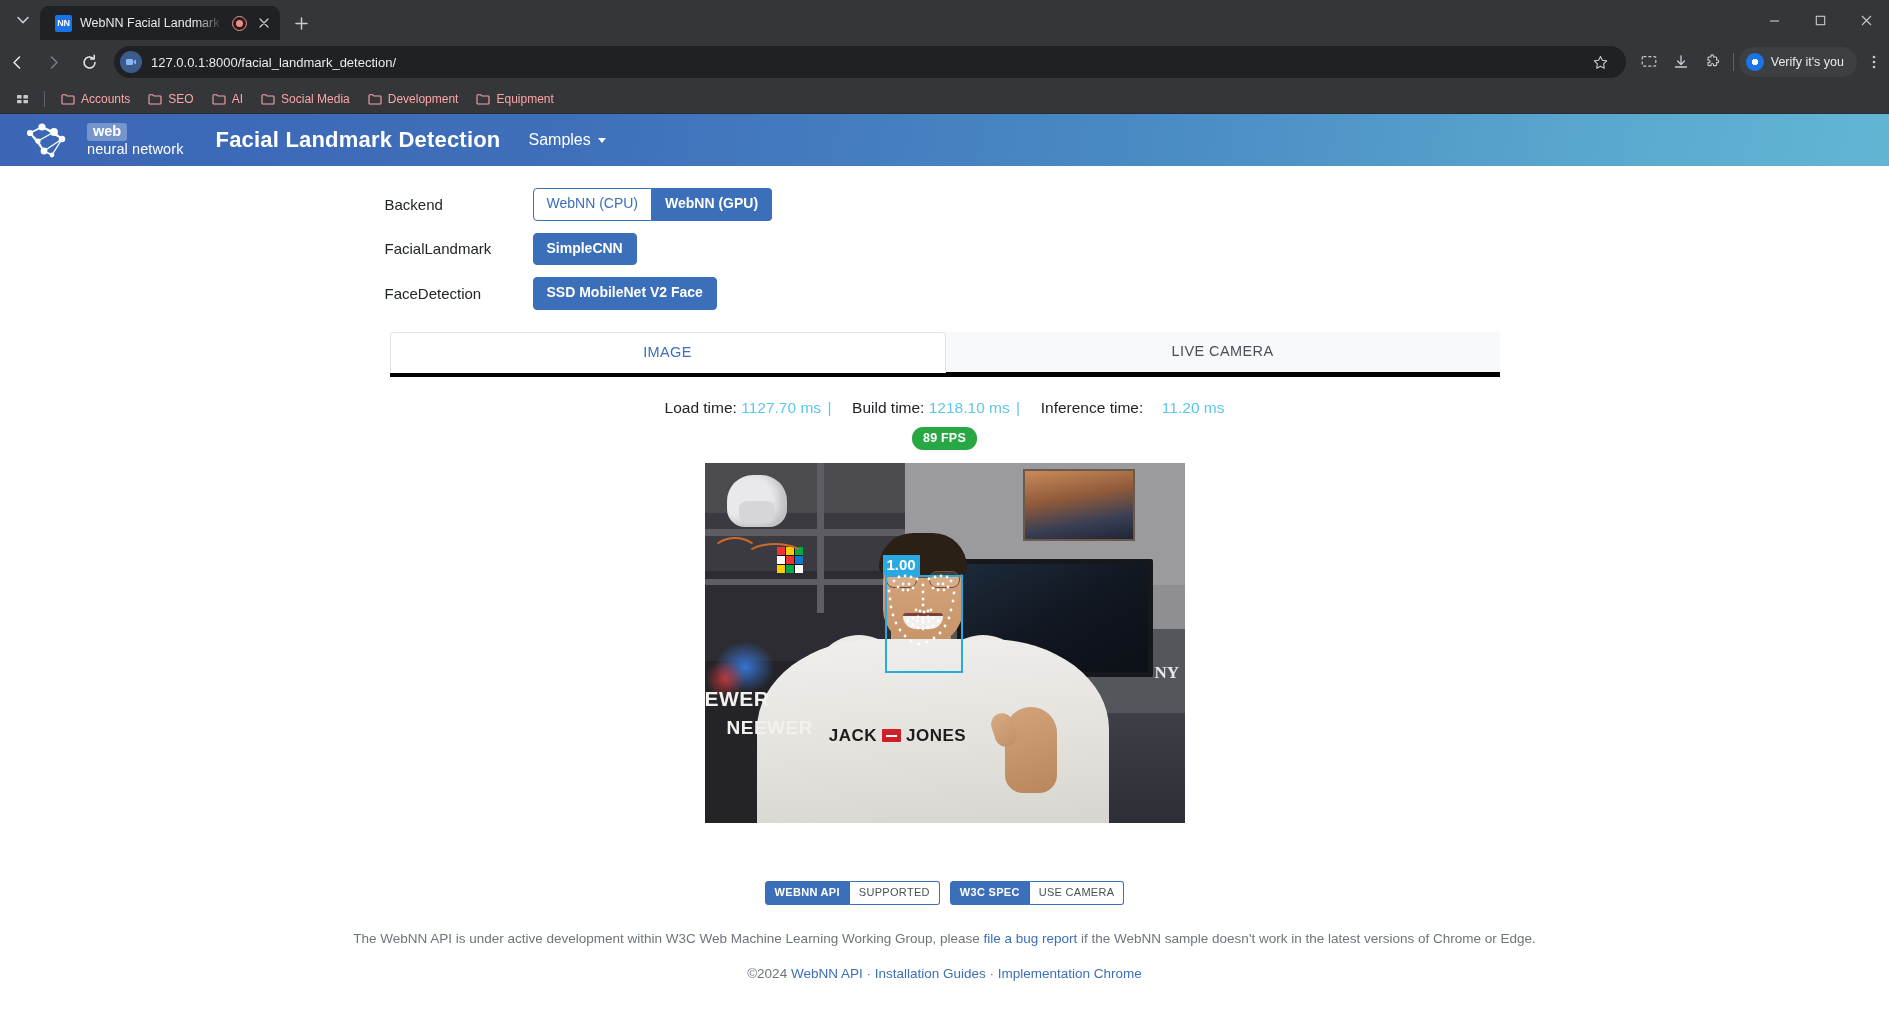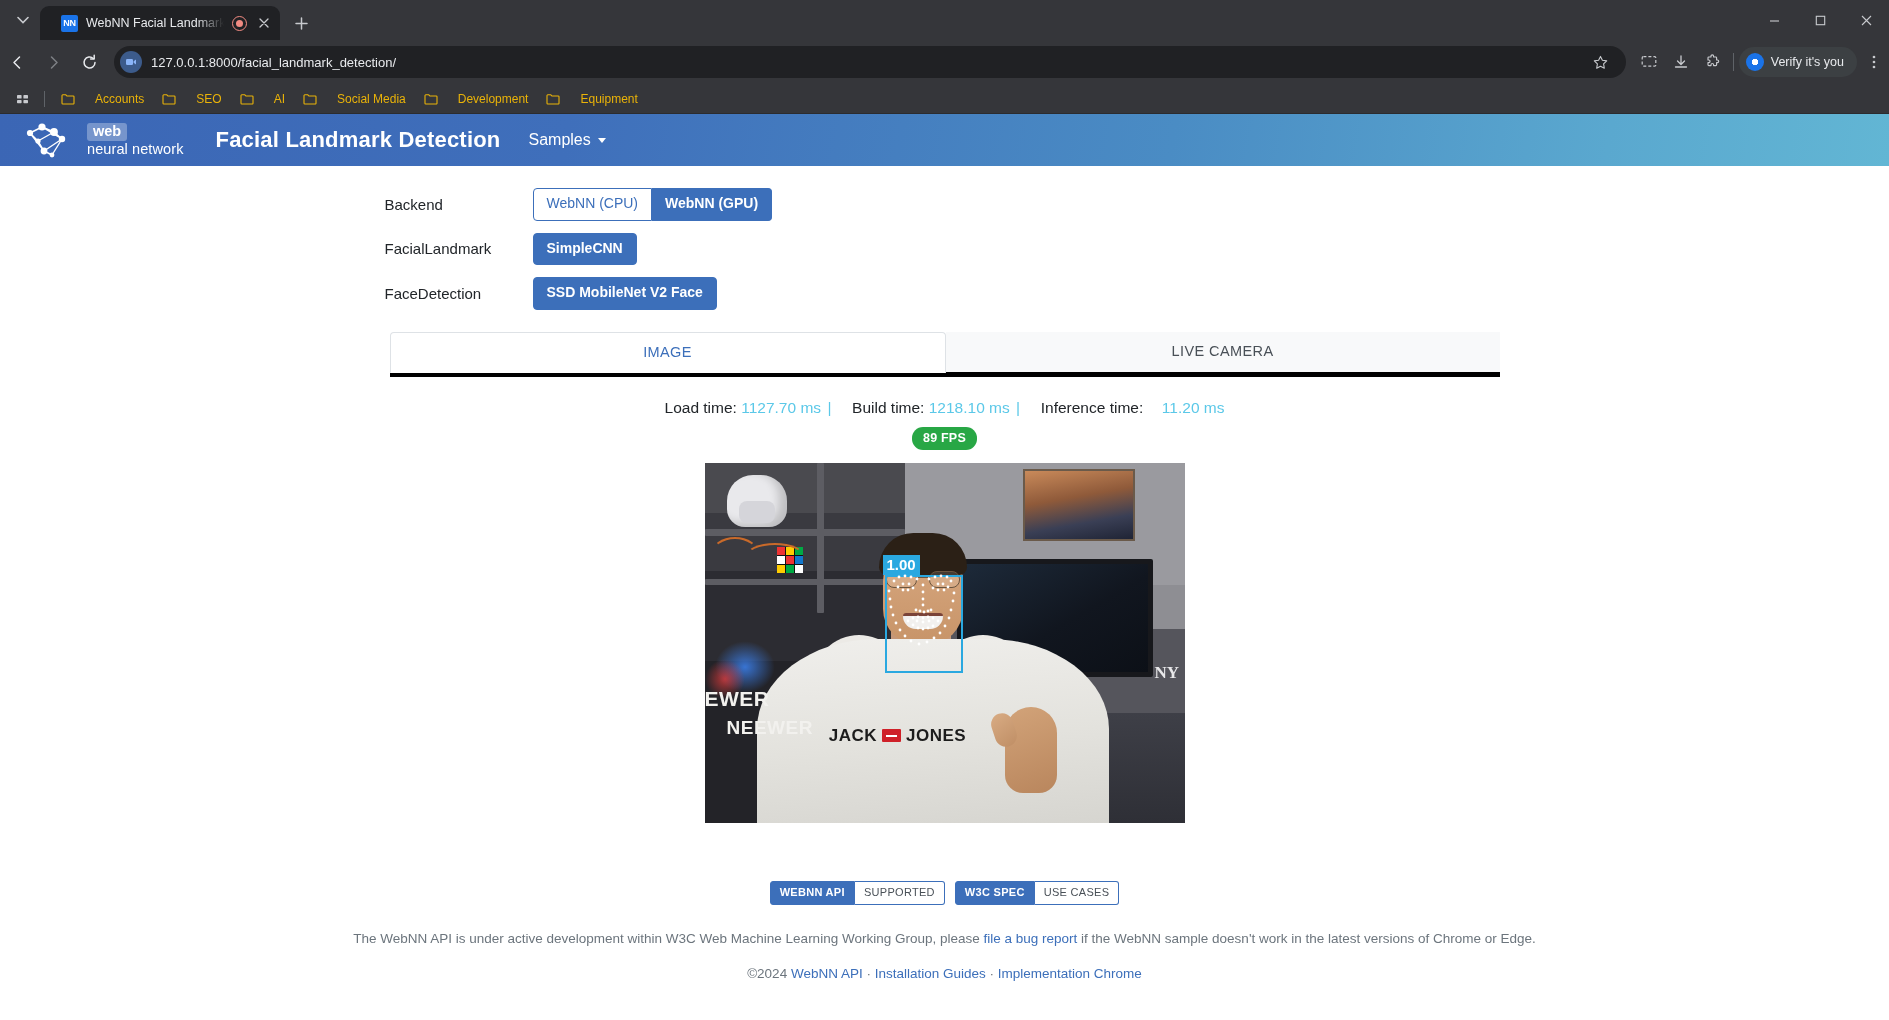--- a/index.html
+++ b/index.html
@@ -19,21 +19,21 @@
   }
   .tab-list-btn {
     width: 34px; height: 34px; margin-bottom: 3px; display: flex;
     align-items: center; justify-content: center; border-radius: 4px;
     color: #c8cace;
   }
   .tab-list-btn svg { display:block; }
   .tab {
     height: 34px; min-width: 240px; max-width: 240px; background: #202124;
     border-radius: 9px 9px 0 0; display: flex; align-items: center;
-    padding: 0 8px 0 21px; gap: 8px; position: relative;
+    padding: 0 8px 0 15px; gap: 8px; position: relative;
   }
   .tab-favicon {
     width: 17px; height: 17px; background: #1a73e8; border-radius: 2px;
     color: #fff; font-size: 9px; font-weight: bold; display:flex;
     align-items:center; justify-content:center; flex: none; letter-spacing:-.3px;
   }
   .tab-title {
     font-size: 12.5px; color: #e8eaed; white-space: nowrap; overflow: hidden;
     flex: 1; -webkit-mask-image: linear-gradient(to right,#000 80%,transparent);
             mask-image: linear-gradient(to right,#000 80%,transparent);
@@ -87,22 +87,22 @@
   }
   .verify-txt { font-size: 12.5px; color: #e8eaed; white-space: nowrap; }
 
   .bookmarks {
     height: 30px; background: #35363a; display: flex; align-items: center;
     padding: 0 10px; gap: 2px; flex: none; border-bottom: 1px solid #2b2c2f;
   }
   .bm-apps { width: 26px; height: 24px; display:flex; align-items:center; justify-content:center; color:#c8cace; flex:none;}
   .bm-sep { width:1px; height:16px; background:#5f6368; margin:0 6px; }
   .bm {
-    display: flex; align-items: flex-end; gap: 20px; padding: 3px 8px;
-    border-radius: 4px; color: #eab308; font-size: 12px; white-space: nowrap;
+    display: flex; align-items: flex-end; gap: 6px; padding: 3px 8px;
+    border-radius: 4px; color: #fca5a5; font-size: 12px; white-space: nowrap;
   }
   .bm svg { flex: none; }
 
   
   .page { flex: 1; background: #fff; overflow: hidden; position: relative; }
 
   .navbar {
     height: 52px;
     background: linear-gradient(100deg, #3b66b5 0%, #3f6fbb 30%, #4a8cc4 62%, #5aa8cf 85%, #62b6d4 100%);
     display: flex; align-items: center; padding: 0 0 0 22px; gap: 0;
@@ -699,21 +699,21 @@
         </div>
       </div>
 
       <div class="foot-badges">
         <div class="badge-pair">
           <span class="badge solid">WEBNN API</span>
           <span class="badge hollow">SUPPORTED</span>
         </div>
         <div class="badge-pair">
           <span class="badge solid">W3C SPEC</span>
-          <span class="badge hollow">USE CASES</span>
+          <span class="badge hollow">USE CAMERA</span>
         </div>
       </div>
 
       <div class="foot-note">
         <span>The WebNN API is under active development within W3C Web Machine Learning Working Group, please </span><a href="#">file a bug report</a><span> if the WebNN sample doesn't work in the latest versions of Chrome or Edge.</span>
       </div>
 
       <div class="foot-copy">
         <span>©2024 </span><a href="#">WebNN API</a><span> · </span><a href="#">Installation Guides</a><span> · </span><a href="#">Implementation Chrome</a>
       </div>

